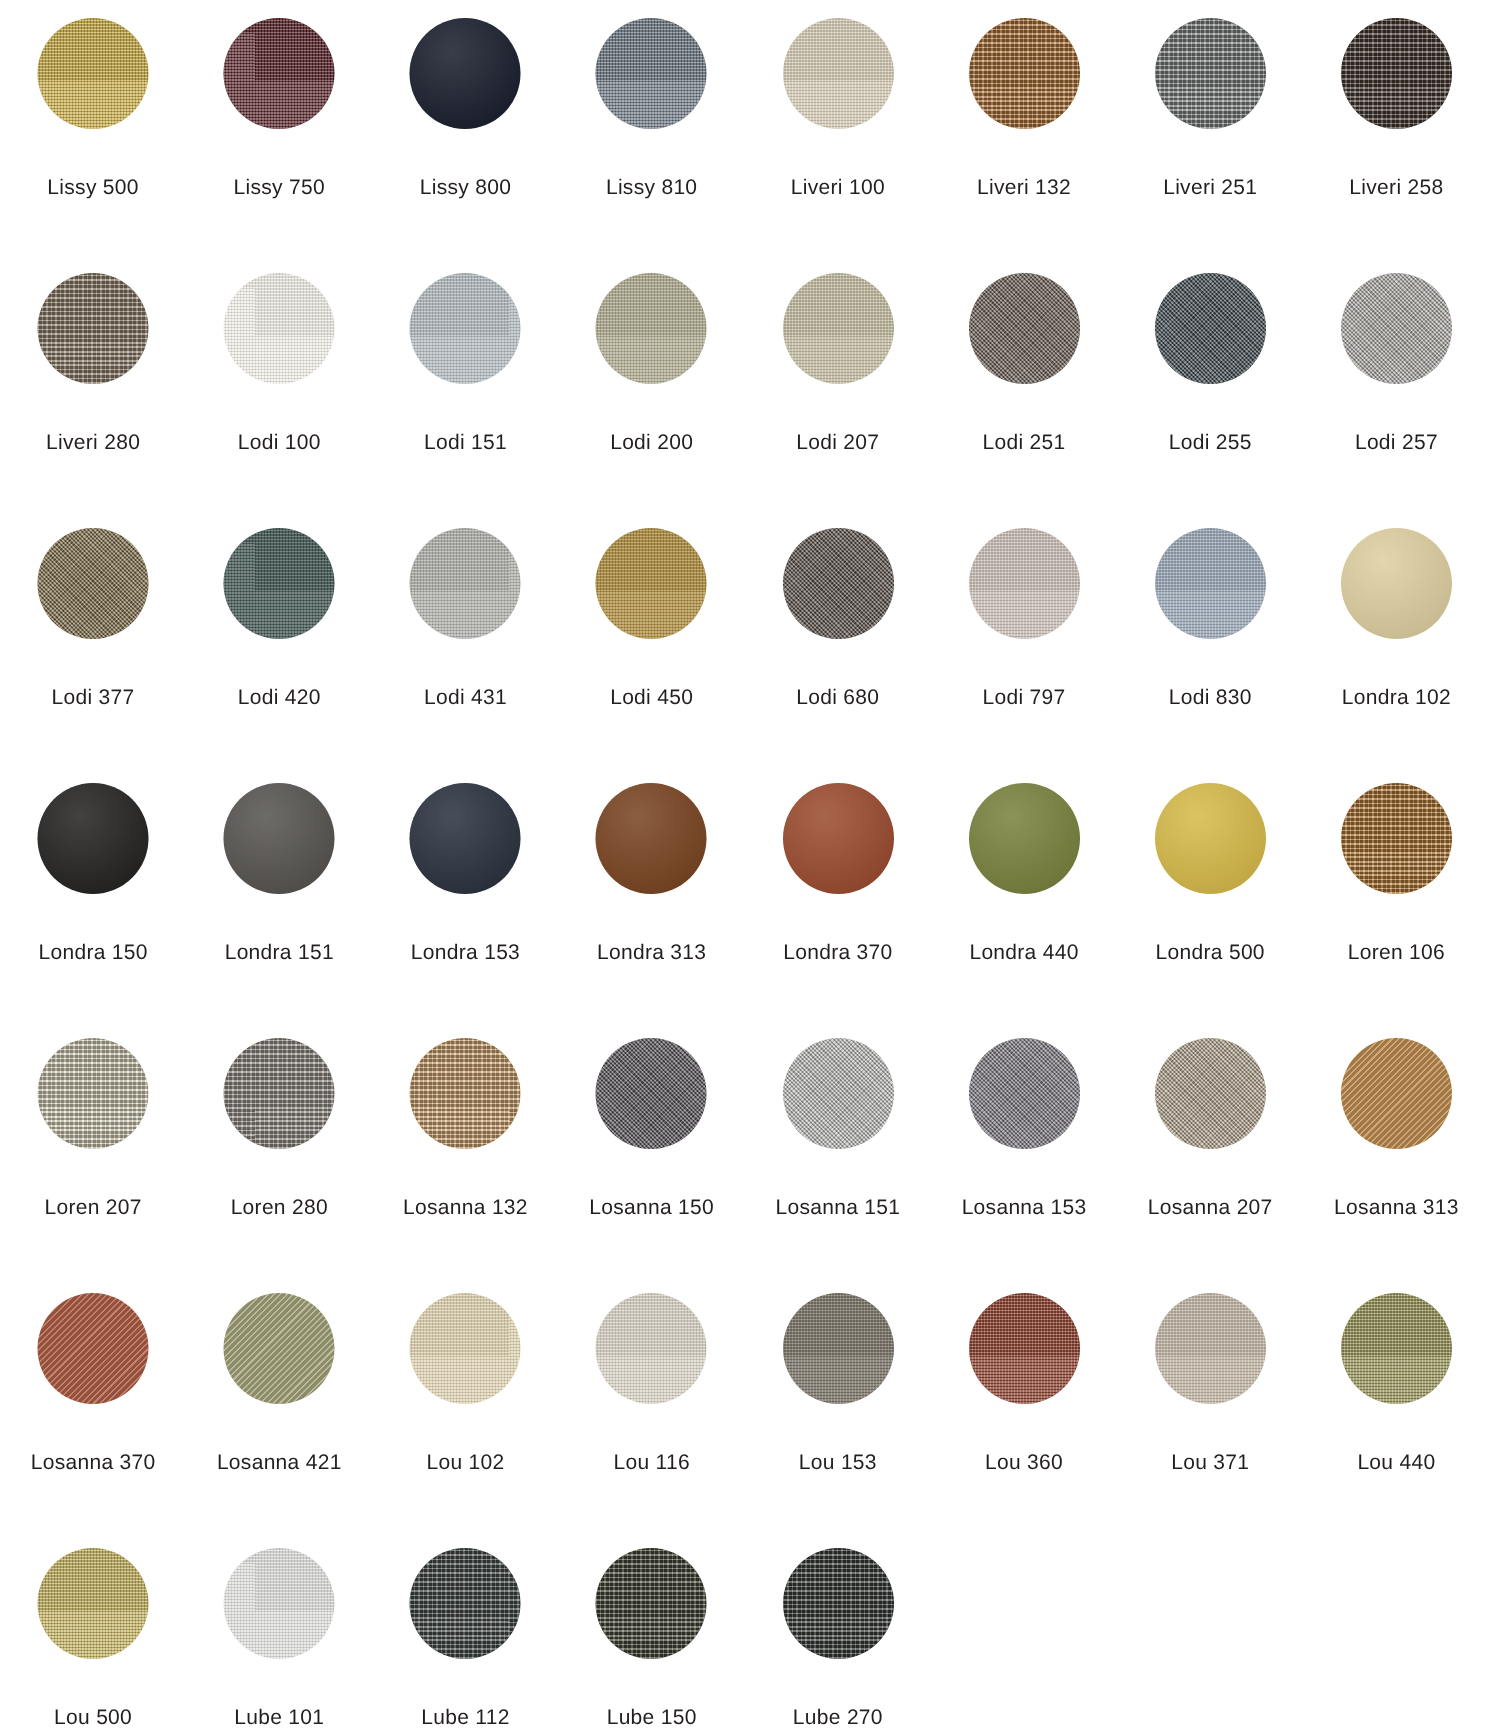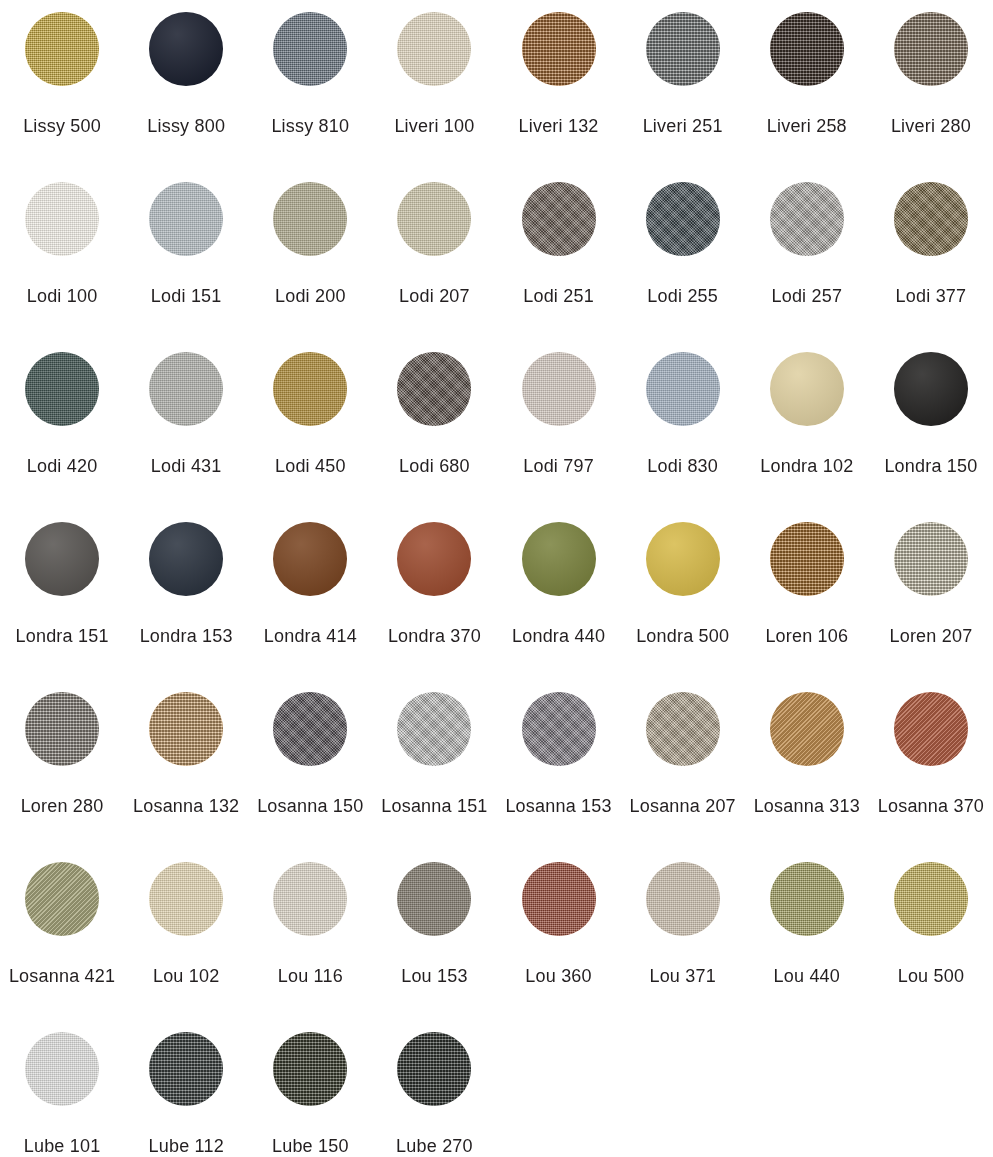--- a/index.html
+++ b/index.html
@@ -91,21 +91,21 @@
       repeating-linear-gradient(135deg, rgba(255,255,255,0.22) 0 1px, rgba(0,0,0,0.16) 1px 3px);
   }
 
   .tex-smooth::after {
     background:
       radial-gradient(circle at 38% 30%, rgba(255,255,255,0.13), rgba(0,0,0,0.10) 78%);
   }
 
   .swatch-label {
     margin-top: 31px;
-    font-size: 18px;
+    font-size: 14px;
     font-weight: 400;
     color: #231f20;
     text-align: center;
     letter-spacing: 0.2px;
     line-height: 1.1;
     white-space: nowrap;
     font-family: "Liberation Sans", sans-serif;
   }
 </style>
 </head>
@@ -113,20 +113,26 @@
 
 <div id="swatch-grid" style="background: rgb(255, 255, 255); grid-template-columns: repeat(8, 1fr);">
     <div class="swatch-cell">
       <div class="swatch-disc-wrap">
         <div class="swatch-disc tex-weave" style="background-color: rgb(201, 171, 63);"></div>
       </div>
       <div class="swatch-label">Lissy 500</div>
     </div>
     <div class="swatch-cell">
       <div class="swatch-disc-wrap">
+        <div class="swatch-disc tex-weave" style="background-color: rgb(83, 28, 34);"></div>
+      </div>
+      <div class="swatch-label">Lissy 750</div>
+    </div>
+    <div class="swatch-cell">
+      <div class="swatch-disc-wrap">
         <div class="swatch-disc tex-smooth" style="background-color: rgb(28, 33, 48);"></div>
       </div>
       <div class="swatch-label">Lissy 800</div>
     </div>
     <div class="swatch-cell">
       <div class="swatch-disc-wrap">
         <div class="swatch-disc tex-weave" style="background-color: rgb(107, 118, 130);"></div>
       </div>
       <div class="swatch-label">Lissy 810</div>
     </div>
@@ -265,21 +271,21 @@
     <div class="swatch-cell">
       <div class="swatch-disc-wrap">
         <div class="swatch-disc tex-smooth" style="background-color: rgb(44, 52, 64);"></div>
       </div>
       <div class="swatch-label">Londra 153</div>
     </div>
     <div class="swatch-cell">
       <div class="swatch-disc-wrap">
         <div class="swatch-disc tex-smooth" style="background-color: rgb(122, 70, 35);"></div>
       </div>
-      <div class="swatch-label">Londra 414</div>
+      <div class="swatch-label">Londra 313</div>
     </div>
     <div class="swatch-cell">
       <div class="swatch-disc-wrap">
         <div class="swatch-disc tex-smooth" style="background-color: rgb(156, 77, 49);"></div>
       </div>
       <div class="swatch-label">Londra 370</div>
     </div>
     <div class="swatch-cell">
       <div class="swatch-disc-wrap">
         <div class="swatch-disc tex-smooth" style="background-color: rgb(123, 131, 64);"></div>

